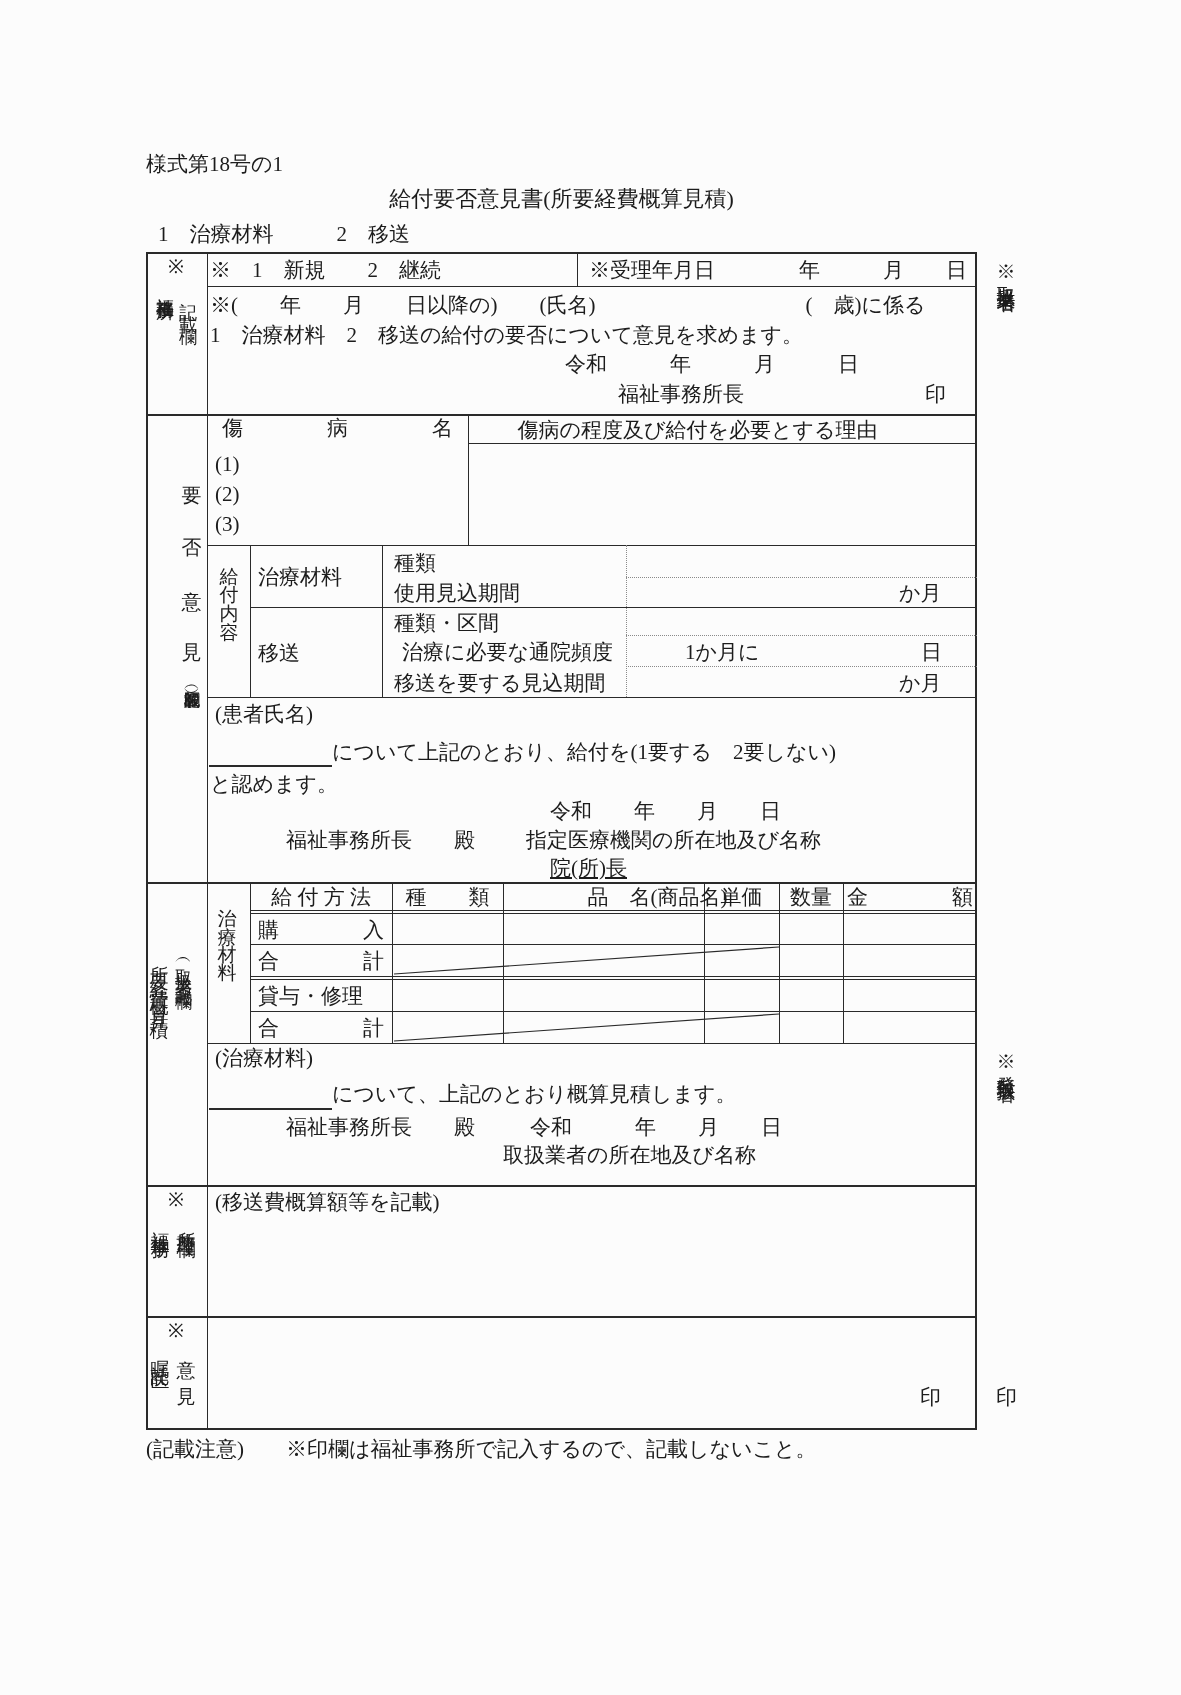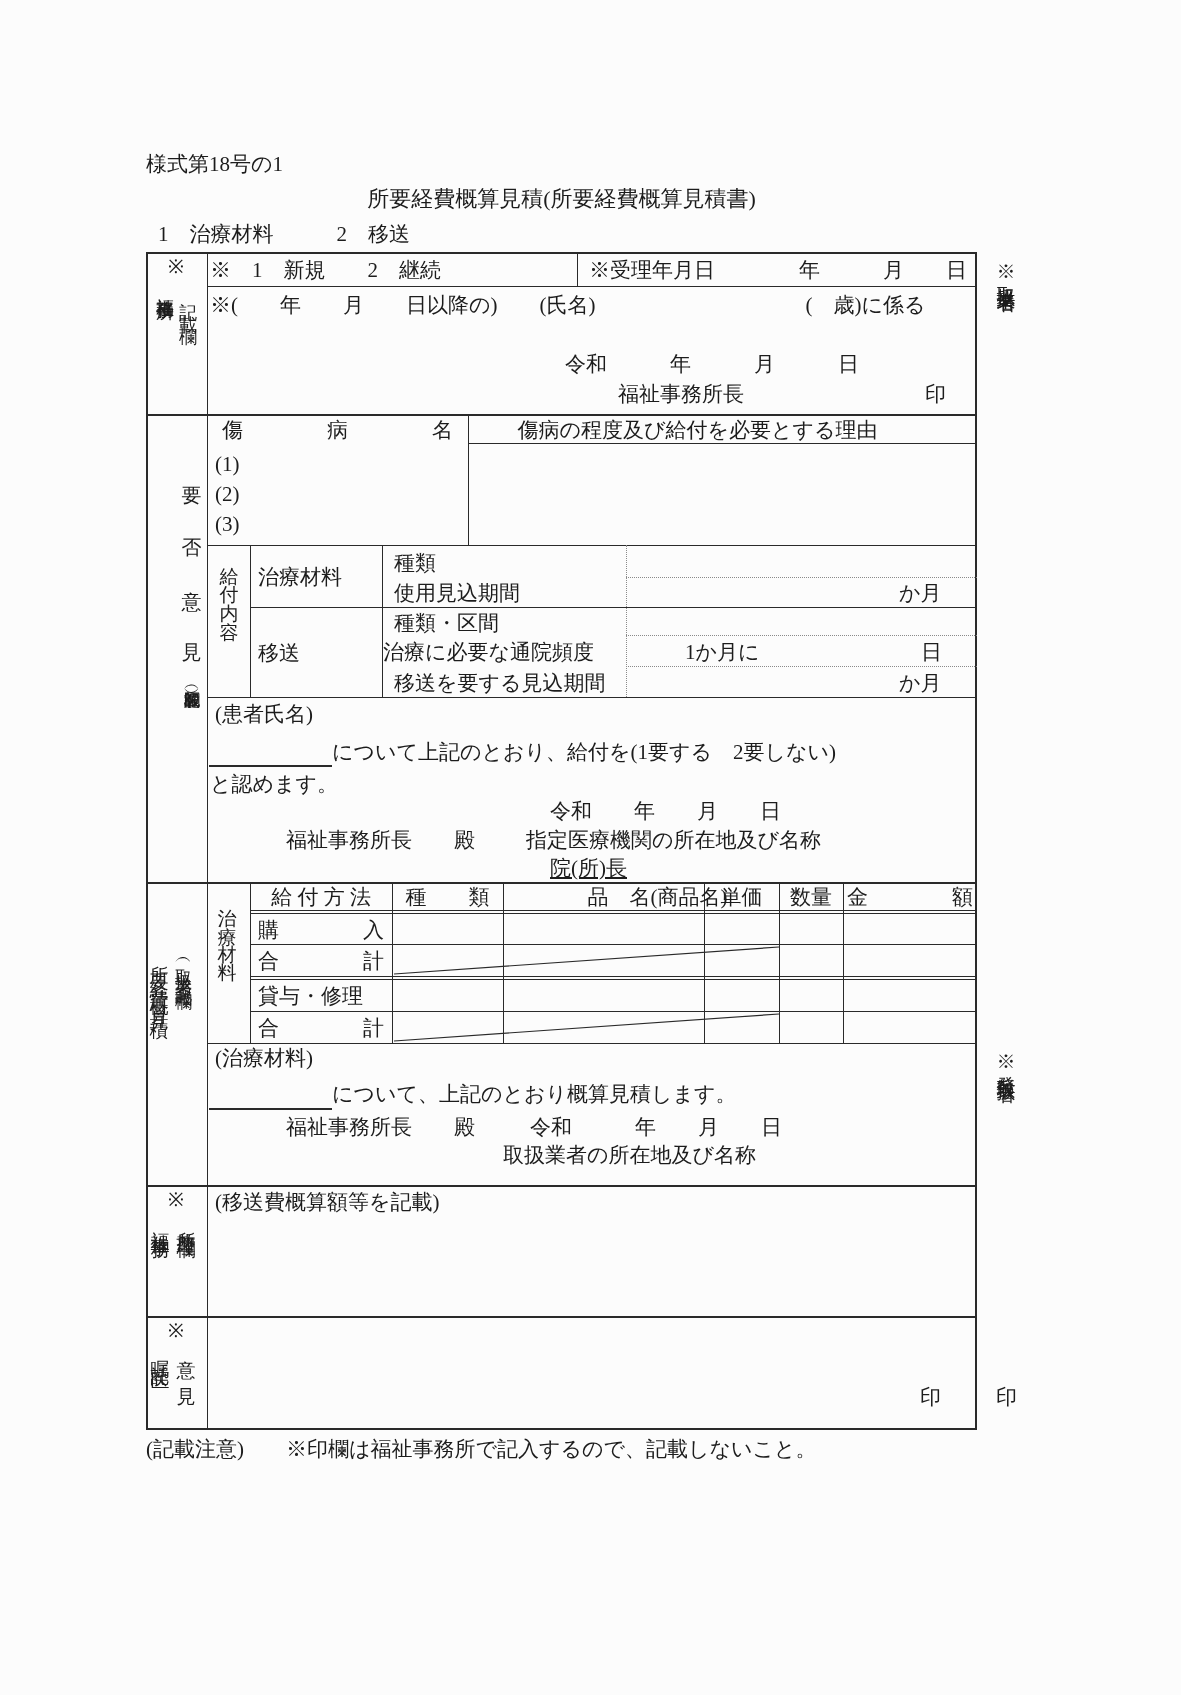--- a/index.html
+++ b/index.html
@@ -23,21 +23,21 @@
   .vert{position:absolute;writing-mode:vertical-rl;text-orientation:mixed;line-height:1;white-space:pre;}
   .blank{position:absolute;height:0;border-bottom:2px solid #2a2a2a;}
   svg.diag{position:absolute;overflow:visible;}
 </style>
 </head>
 <body>
 
 <div id="page">
 
   <div class="t" style="left:146px;top:152px;">様式第18号の1</div>
-  <div class="t c" style="left:146px;top:186px;width:831px;font-size:22px;">所要経費概算見積(所要経費概算見積書)</div>
+  <div class="t c" style="left:146px;top:186px;width:831px;font-size:22px;">給付要否意見書(所要経費概算見積)</div>
   <div class="t" style="left:158px;top:222px;">1　治療材料　　　2　移送</div>
 
   <div class="frame"></div>
 
   <div class="h" style="left:207px;top:286px;width:770px;"></div>
   <div class="h" style="left:146px;top:414px;width:831px;height:2px;"></div>
   <div class="h" style="left:468px;top:443px;width:509px;"></div>
   <div class="h" style="left:207px;top:545px;width:770px;"></div>
   <div class="hd" style="left:626px;top:577px;width:351px;"></div>
   <div class="h" style="left:250px;top:607px;width:727px;"></div>
@@ -68,42 +68,43 @@
   <div class="v" style="left:779px;top:882px;height:161px;"></div>
   <div class="v" style="left:843px;top:882px;height:161px;"></div>
 
   <div class="t" style="left:168px;top:256px;font-size:19px;">※</div>
   <div class="vert" style="left:156px;top:284px;font-size:18px;letter-spacing:1px;">福祉事務所</div>
   <div class="vert" style="left:179px;top:289px;font-size:18px;letter-spacing:12px;">記載欄</div>
 
   <div class="t" style="left:210px;top:258px;">※　1　新規　　2　継続</div>
   <div class="t" style="left:589px;top:258px;">※受理年月日　　　　年　　　月　　日</div>
   <div class="t" style="left:210px;top:293px;">※(　　年　　月　　日以降の)　　(氏名)　　　　　　　　　　(　歳)に係る</div>
+  <div class="t" style="left:210px;top:323px;">1　治療材料　2　移送の給付の要否について意見を求めます。</div>
   <div class="t" style="left:565px;top:352px;">令和　　　年　　　月　　　日</div>
   <div class="t" style="left:618px;top:382px;">福祉事務所長</div>
   <div class="t" style="left:925px;top:382px;">印</div>
 
   <div class="vert" style="left:166px;top:455px;">
     <span style="font-size:20px;letter-spacing:52px;">要否意見</span><span style="font-size:16px;letter-spacing:0;">（医師記載欄）</span>
   </div>
 
-  <div class="t c" style="left:207px;top:418px;width:261px;">傷　　　　病　　　　名</div>
+  <div class="t c" style="left:207px;top:418px;width:261px;font-family:Liberation Mono, monospace;">傷　　　　病　　　　名</div>
   <div class="t c" style="left:443px;top:418px;width:509px;">傷病の程度及び給付を必要とする理由</div>
   <div class="t" style="left:215px;top:452px;">(1)</div>
   <div class="t" style="left:215px;top:482px;">(2)</div>
   <div class="t" style="left:215px;top:512px;">(3)</div>
 
   <div class="vert" style="left:220px;top:552px;font-size:19px;letter-spacing:18px;">給付内容</div>
   <div class="t" style="left:258px;top:565px;">治療材料</div>
   <div class="t" style="left:258px;top:641px;">移送</div>
   <div class="t" style="left:394px;top:551px;">種類</div>
   <div class="t" style="left:394px;top:581px;">使用見込期間</div>
   <div class="t" style="left:899px;top:581px;">か月</div>
   <div class="t" style="left:394px;top:611px;">種類・区間</div>
-  <div class="t" style="left:383px;top:640px;text-align:right;">治療に必要な通院頻度</div>
+  <div class="t" style="left:402px;top:640px;text-align:right;">治療に必要な通院頻度</div>
   <div class="t" style="left:685px;top:640px;">1か月に</div>
   <div class="t" style="left:921px;top:640px;">日</div>
   <div class="t" style="left:394px;top:671px;">移送を要する見込期間</div>
   <div class="t" style="left:899px;top:671px;">か月</div>
 
   <div class="t" style="left:215px;top:702px;text-align:right;">(患者氏名)</div>
   <div class="blank" style="left:209px;top:765px;width:123px;"></div>
   <div class="t" style="left:332px;top:740px;">について上記のとおり、給付を(1要する　2要しない)</div>
   <div class="t" style="left:210px;top:772px;">と認めます。</div>
   <div class="t" style="left:550px;top:799px;">令和　　年　　月　　日</div>

